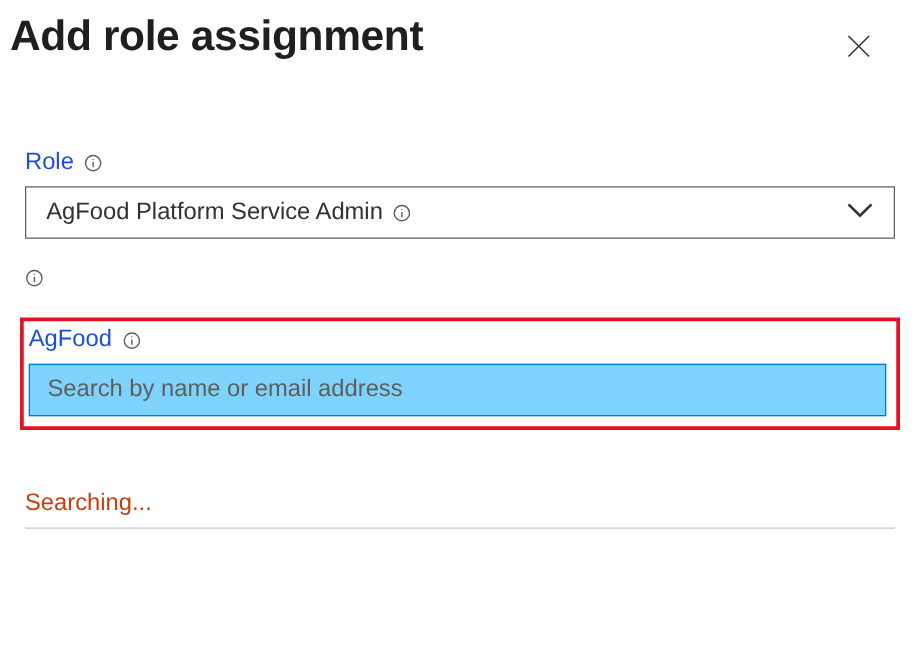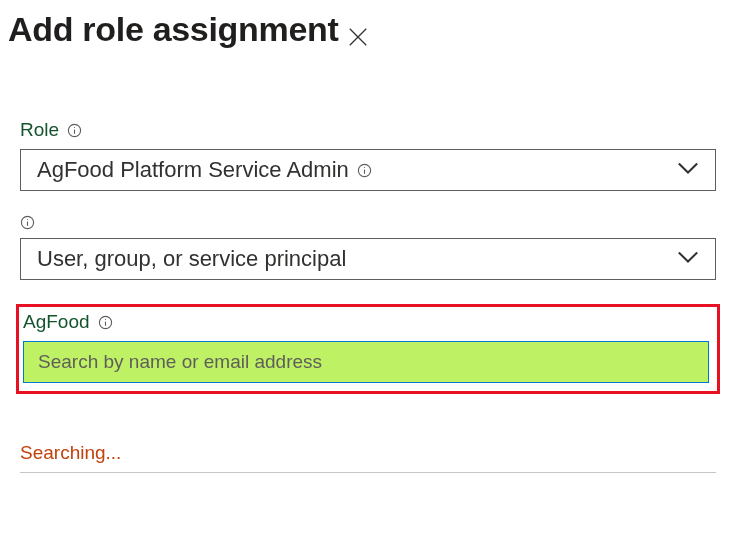--- a/index.html
+++ b/index.html
@@ -10,20 +10,21 @@
     body {
       font-family: 'Segoe UI', Tahoma, sans-serif;
       background: #ffffff;
       width: 736px;
       height: 536px;
       color: #323130;
       padding: 0;
     }
     .header {
       display: flex;
+      justify-content: space-between;
       align-items: flex-start;
       padding: 10px 20px 0 8px;
     }
     .header-title {
       font-size: 34px;
       font-weight: 600;
       color: #201f1e;
       letter-spacing: -0.3px;
     }
     .close-btn {
@@ -47,21 +48,21 @@
       margin-bottom: 24px;
     }
     .field-label-row {
       display: flex;
       align-items: center;
       gap: 8px;
       margin-bottom: 8px;
     }
     .field-label {
       font-size: 19px;
-      color: #14532d;
+      color: #1d4ed8;
     }
     .info-icon {
       display: inline-flex;
       align-items: center;
       justify-content: center;
     }
     .info-icon svg {
       width: 15px;
       height: 15px;
       fill: none;
@@ -73,21 +74,21 @@
       height: 42px;
       border: 1px solid #605e5c;
       background: #ffffff;
       display: flex;
       align-items: center;
       justify-content: space-between;
       padding: 0 16px;
       cursor: pointer;
     }
     .dropdown-value {
-      font-size: 22px;
+      font-size: 19px;
       color: #323130;
       display: flex;
       align-items: center;
       gap: 8px;
     }
     .chevron-down svg {
       width: 22px;
       height: 14px;
       stroke: #323130;
       stroke-width: 2.2;
@@ -96,21 +97,21 @@
     .highlight-box {
       border: 3px solid #e81123;
       padding: 4px 8px 8px 4px;
       margin-left: -4px;
       margin-right: -4px;
     }
     .text-input {
       width: 100%;
       height: 42px;
       border: 1px solid #0078d4;
-      background: #bef264;
+      background: #7dd3fc;
       padding: 0 14px;
       font-size: 19px;
       color: #323130;
       outline: none;
       font-family: inherit;
     }
     .text-input::placeholder {
       color: #605e5c;
     }
     .search-status-row {
@@ -173,28 +174,20 @@
   <div class="field-group">
     <div class="field-label-row">
       <span class="info-icon">
         <svg viewBox="0 0 16 16">
             <circle cx="8" cy="8" r="6.5"></circle>
             <line x1="8" y1="7" x2="8" y2="11.5"></line>
             <circle cx="8" cy="4.8" r="0.6" fill="#605e5c" stroke="none"></circle>
           </svg>
       </span>
     </div>
-    <div class="dropdown">
-      <span class="dropdown-value">User, group, or service principal</span>
-      <span class="chevron-down">
-        <svg viewBox="0 0 24 14">
-            <polyline points="2,2 12,12 22,2"></polyline>
-          </svg>
-      </span>
-    </div>
   </div>
 
   <div class="highlight-box">
     <div class="field-label-row">
       <span class="field-label">AgFood</span>
       <span class="info-icon">
         <svg viewBox="0 0 16 16">
             <circle cx="8" cy="8" r="6.5"></circle>
             <line x1="8" y1="7" x2="8" y2="11.5"></line>
             <circle cx="8" cy="4.8" r="0.6" fill="#605e5c" stroke="none"></circle>

